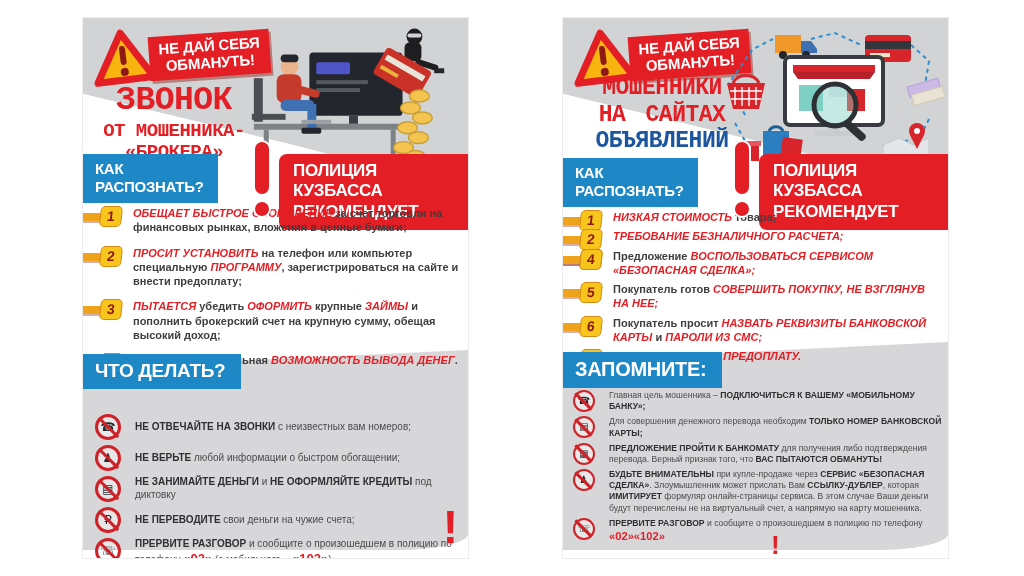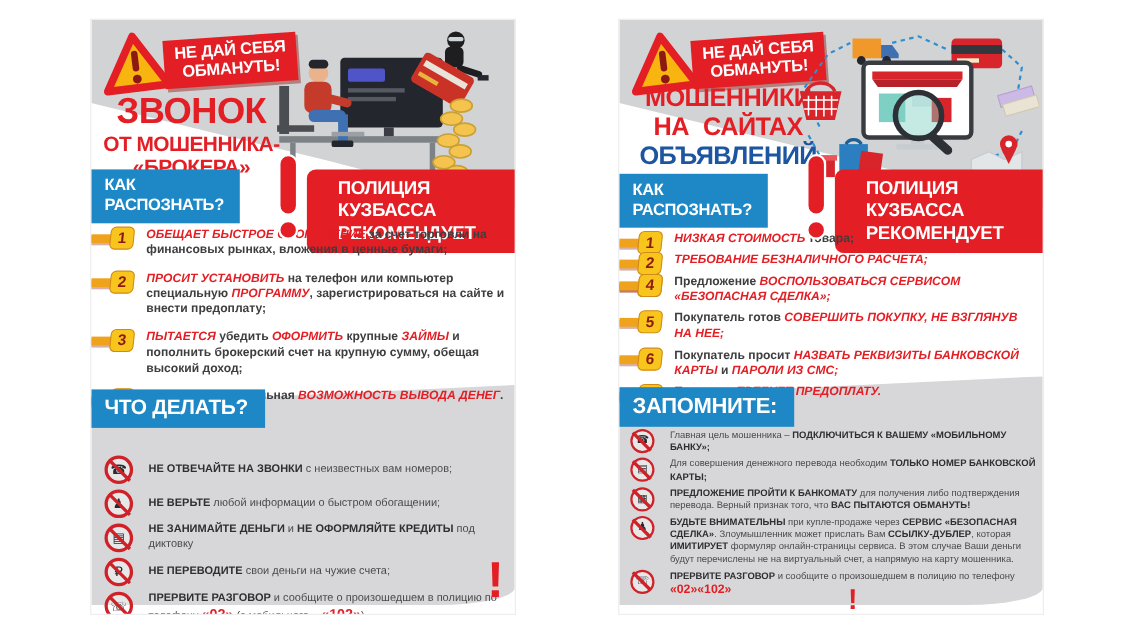--- a/index.html
+++ b/index.html
@@ -21,38 +21,38 @@
     border-bottom-right-radius:70px 16px;}
   #poster-left .gray-bottom{top:332px;clip-path:polygon(0 9%,100% 0,100% 100%,0 100%);}
   #poster-right .gray-bottom{top:324px;clip-path:polygon(0 9%,100% 0,100% 100%,0 100%);}
 
   .warn-tri{position:absolute;left:8px;top:10px;width:64px;height:58px;transform:rotate(-7deg);}
   .badge{position:absolute;left:66px;top:15px;background:var(--red);color:#fff;
     font-weight:800;font-size:15px;line-height:1.12;padding:5px 10px;text-align:center;
     transform:rotate(-4deg);box-shadow:2px 3px 0 rgba(141,26,18,.45);letter-spacing:-.2px;}
 
   .title{position:absolute;left:0;top:66px;width:182px;text-align:center;color:var(--red);
-    font-weight:800;letter-spacing:-.5px;}
+    font-weight:800;letter-spacing:-.5px;font-family:Liberation Mono, monospace;}
   #poster-right .title{width:198px;top:58px;}
   .title .t1{font-size:33px;line-height:1.05;}
   .title .t2{font-size:19px;line-height:1.15;margin-top:2px;}
   .title .t3{font-size:19px;line-height:1.15;}
   #poster-right .title .t1,#poster-right .title .t2,#poster-right .title .t3{font-size:23px;line-height:1.1;}
   #poster-right .title .t2{word-spacing:7px;}
   #poster-right .title .t3{color:var(--tblue);}
 
   .blue-banner{position:absolute;left:0;top:136px;background:var(--blue);color:#fff;
     font-weight:800;font-size:15px;line-height:1.18;padding:6px 14px 8px 12px;letter-spacing:-.3px;}
   #poster-right .blue-banner{top:140px;}
 
   .bang{position:absolute;left:170px;top:122px;width:22px;z-index:3;}
   .bang .bar{width:18px;height:56px;background:var(--red);border:2px solid #fff;border-radius:9px;}
   .bang .dot{width:18px;height:18px;background:var(--red);border:2px solid #fff;border-radius:50%;margin-top:4px;}
   .police-banner{position:absolute;left:196px;top:136px;right:0;background:var(--red);color:#fff;
-    font-weight:800;font-size:17px;line-height:1.2;padding:7px 4px 8px 28px;border-radius:8px 0 0 8px;
+    font-weight:800;font-size:17px;line-height:1.2;padding:7px 4px 8px 14px;border-radius:8px 0 0 8px;
     letter-spacing:-.3px;z-index:2;}
 
   .ritems{position:absolute;left:0;top:188px;right:4px;z-index:2;}
   #poster-right .ritems{top:192px;}
   .ritem{position:relative;padding-left:50px;padding-right:4px;margin-bottom:11px;
     font-size:11px;line-height:1.3;}
   #poster-right .ritem{margin-bottom:5px;}
   .tag{position:absolute;left:0;top:0;width:44px;height:22px;}
   .tag-bar{position:absolute;left:0;top:7px;width:32px;height:8px;background:#efa31d;
     box-shadow:0 2px 0 rgba(141,26,18,.35);}

